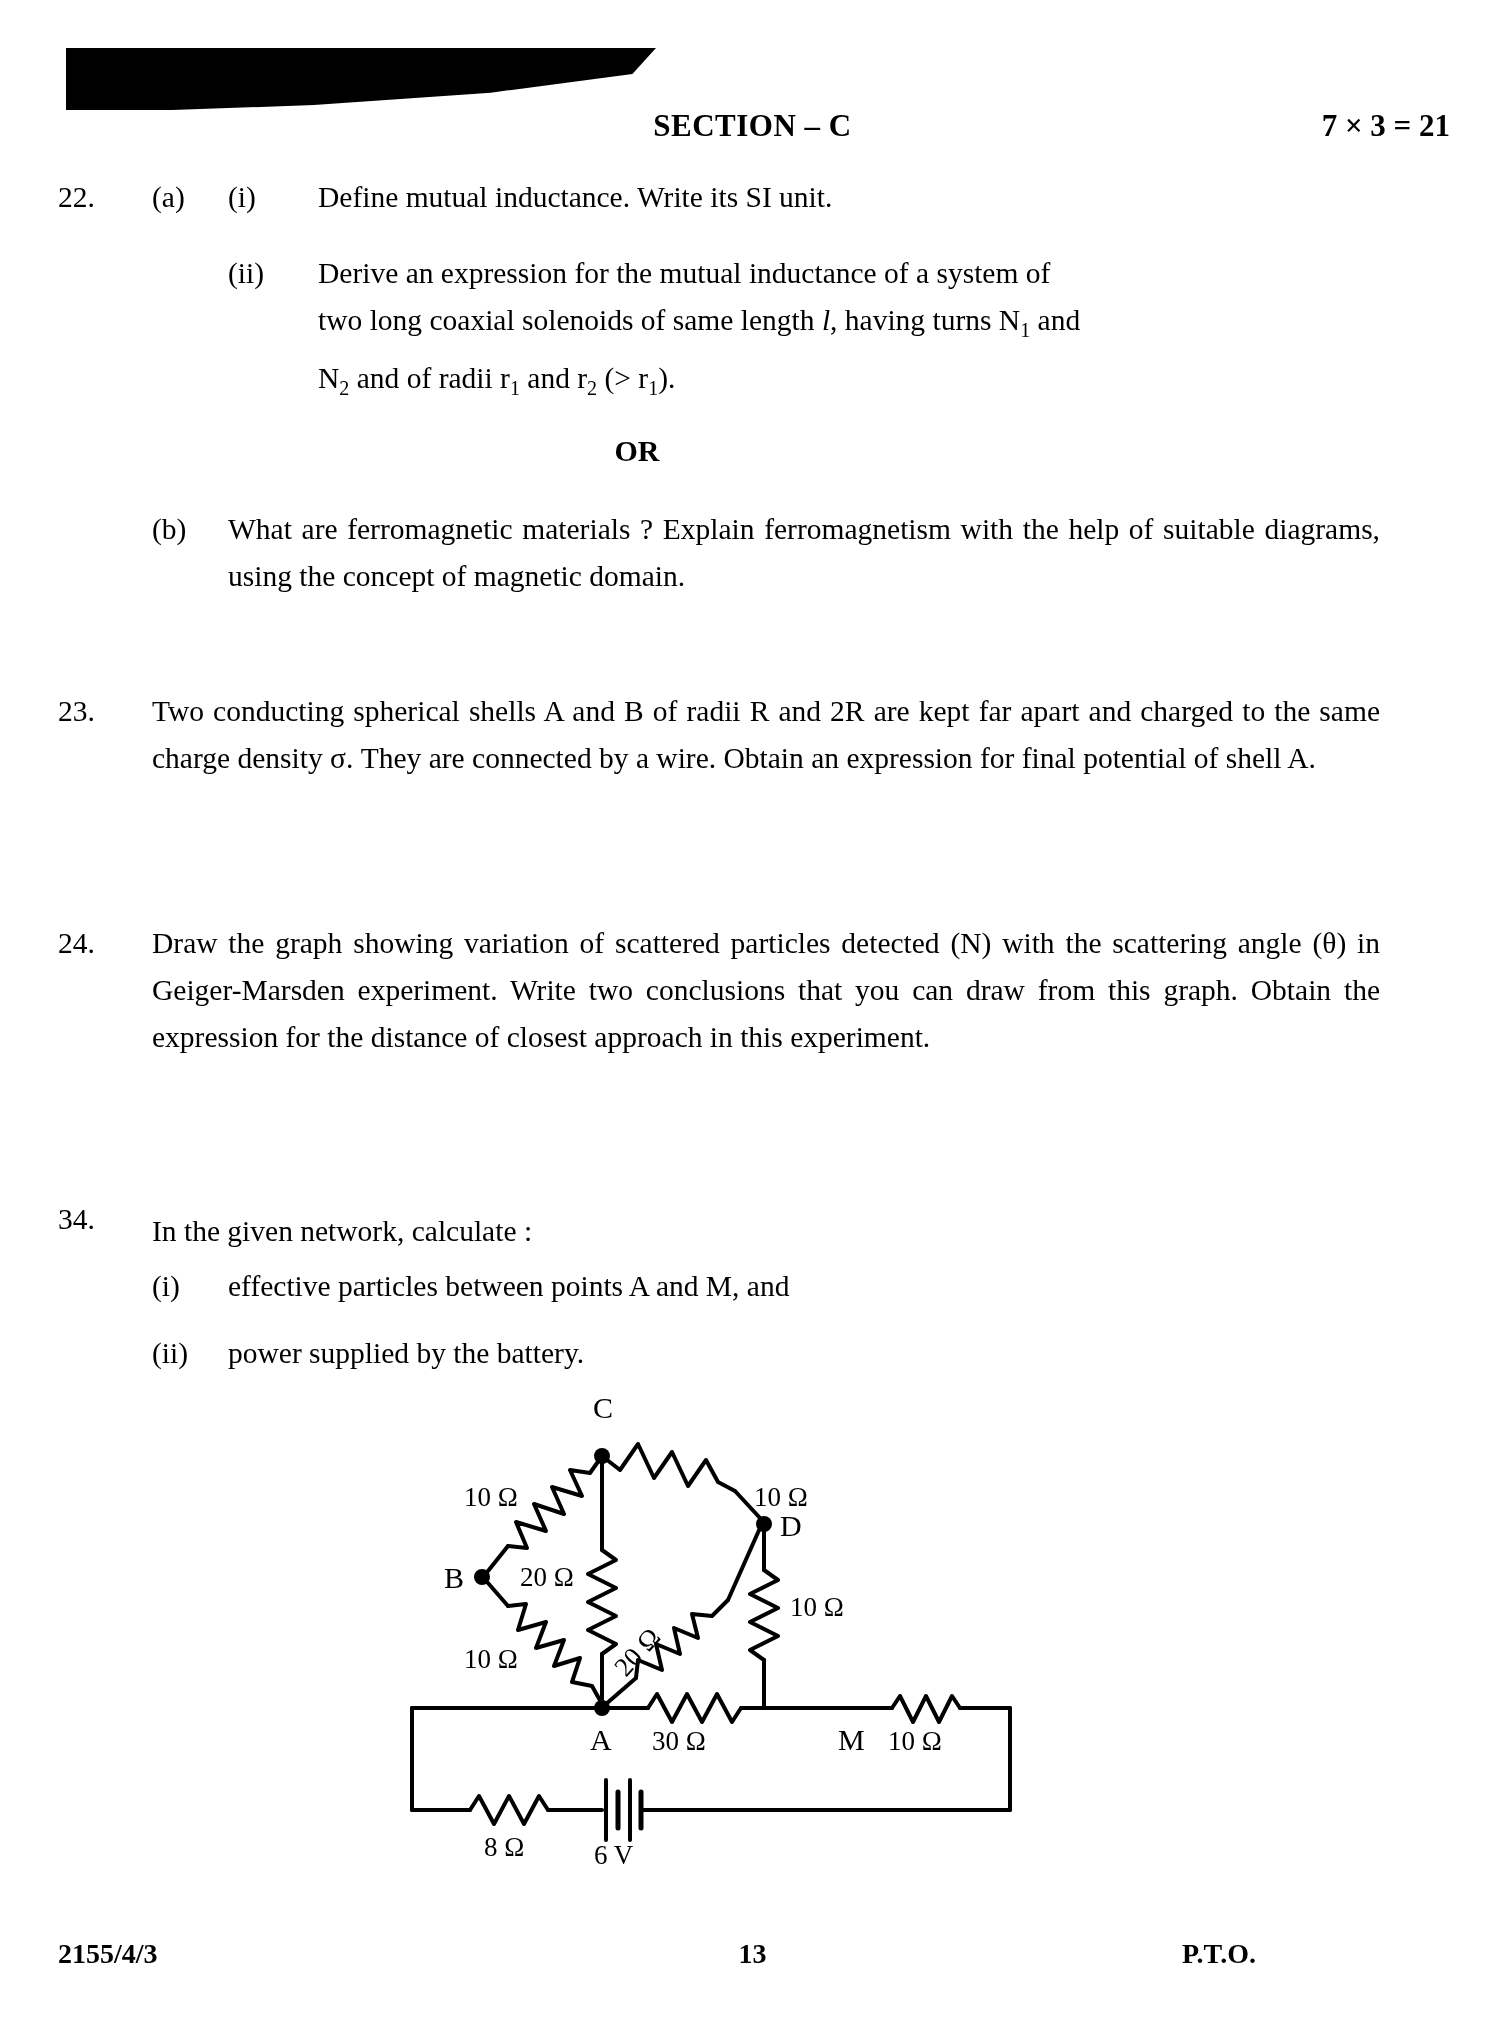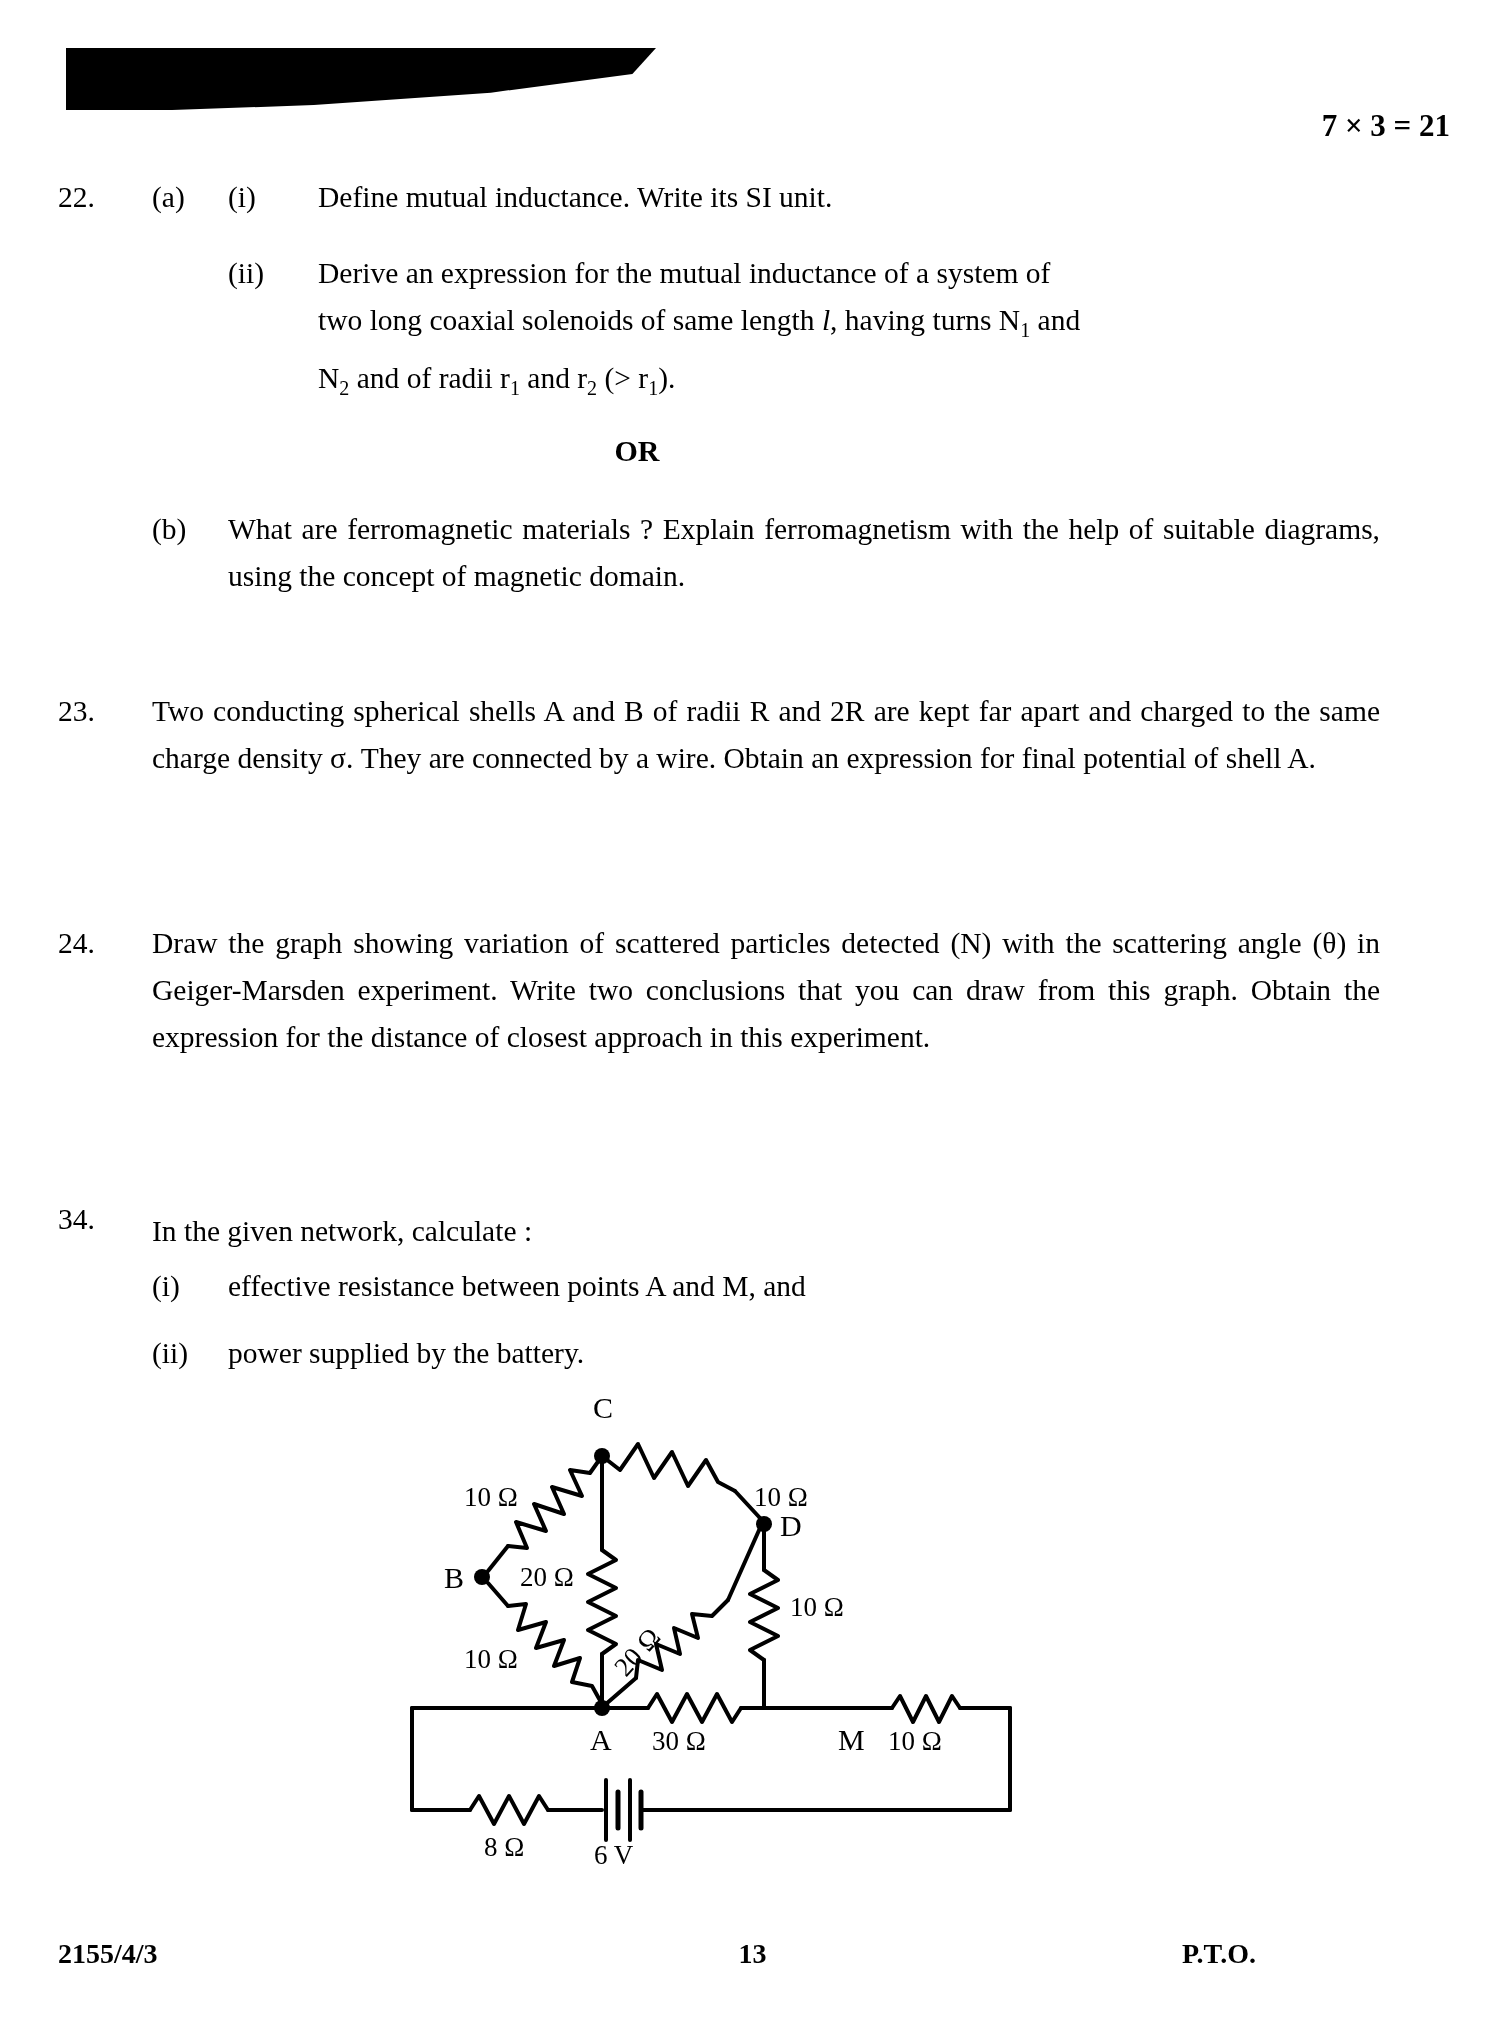--- a/index.html
+++ b/index.html
@@ -122,20 +122,21 @@
   }
 </style>
 </head>
 <body>
 
 <div class="page">
 
   <div class="scan-smudge"></div>
 
   <div class="section-head">
+    <div class="section-title">SECTION – C</div>
     <div class="section-marks">7 × 3 = 21</div>
   </div>
 
   <div class="q">
     <div class="qnum" style="left:58px; top:174px;">22.</div>
     <div class="qlabel" style="left:152px; top:174px;">(a)</div>
     <div class="qlabel" style="left:228px; top:174px;">(i)</div>
     <div class="qtext nojust" style="left:318px; top:174px; width:1080px;">Define mutual inductance. Write its SI unit.</div>
 
   </div>
@@ -172,21 +173,21 @@
     <div class="qnum" style="left:58px; top:920px;">24.</div>
     <div class="qtext" style="left:152px; top:920px; width:1228px;">Draw the graph showing variation of scattered particles detected (N) with the scattering angle (θ) in Geiger-Marsden experiment. Write two conclusions that you can draw from this graph. Obtain the expression for the distance of closest approach in this experiment.</div>
 
   </div>
 
   <div class="q">
     <div class="qnum" style="left:58px; top:1196px;">34.</div>
     <div class="qtext nojust" style="left:152px; top:1196px; width:1000px;margin-top:12px;">In the given network, calculate :</div>
 
     <div class="qlabel" style="left:152px; top:1263px;">(i)</div>
-    <div class="qtext nojust" style="left:228px; top:1263px; width:1100px;">effective resistance between points A and M, and</div>
+    <div class="qtext nojust" style="left:228px; top:1263px; width:1100px;">effective particles between points A and M, and</div>
 
     <div class="qlabel" style="left:152px; top:1330px;">(ii)</div>
     <div class="qtext nojust" style="left:228px; top:1330px; width:1100px;">power supplied by the battery.</div>
 
   </div>
 
   <div class="circuit">
     <svg width="720" height="560" viewBox="0 0 720 560">
       <g fill="none" stroke="#000" stroke-width="4" stroke-linecap="round" stroke-linejoin="round">
 

